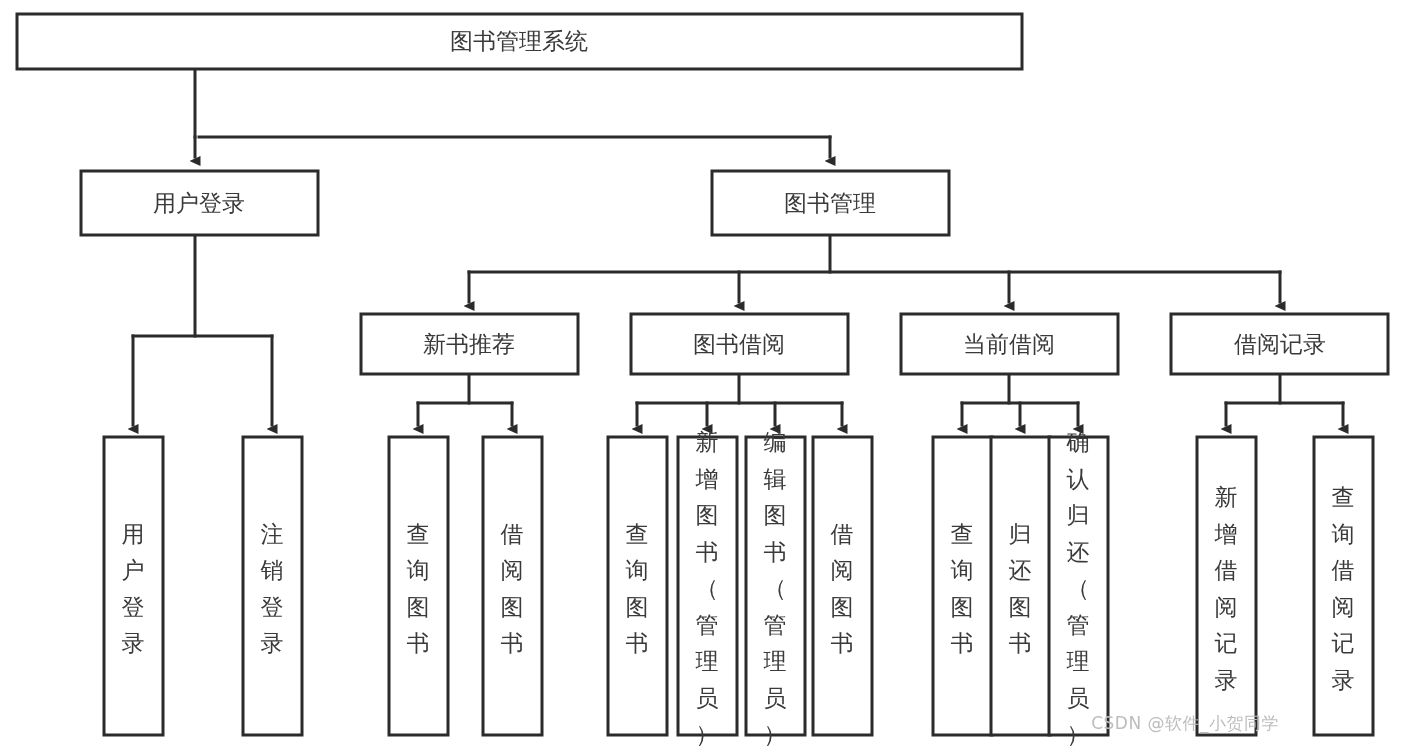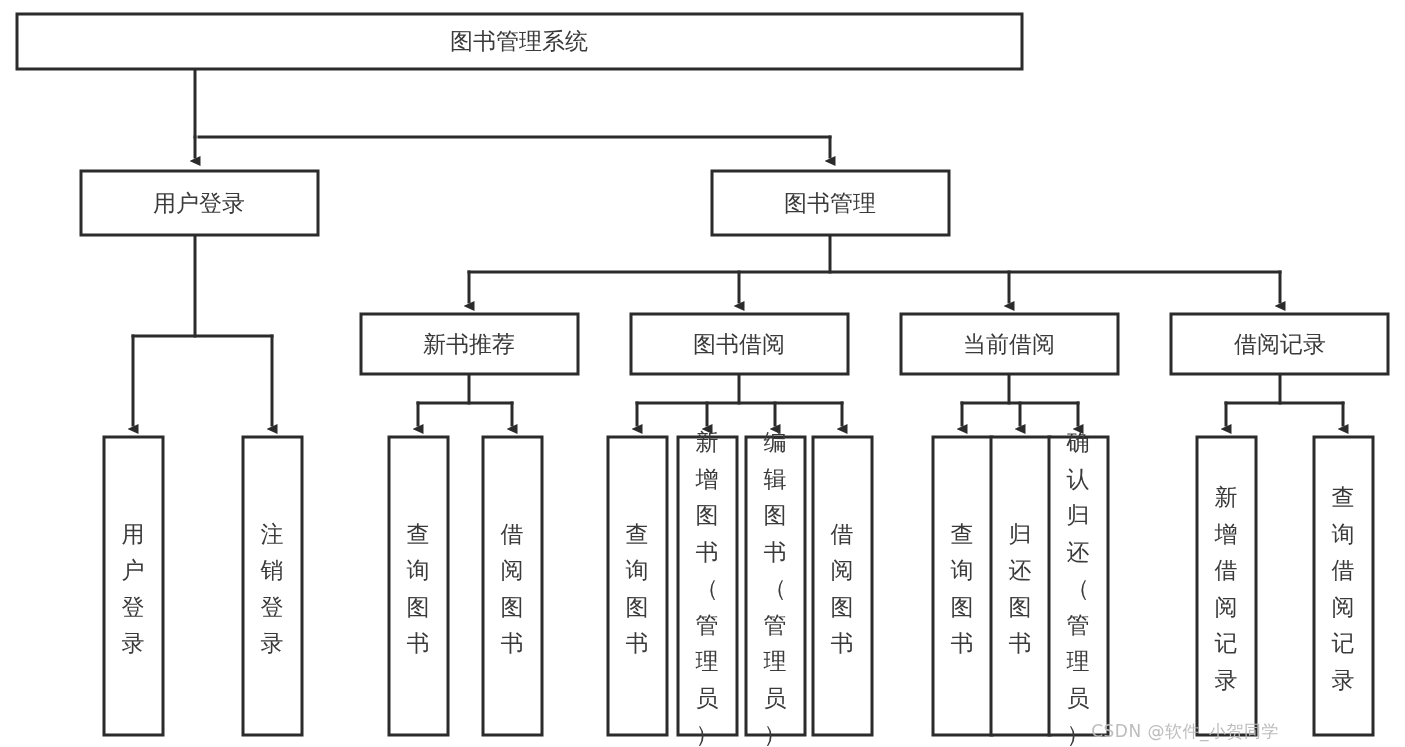--- a/index.html
+++ b/index.html
@@ -17,21 +17,21 @@
   }
   .node-label{
     fill:#3a3a3a;
     font-family:"DejaVu Sans","Liberation Sans",sans-serif;
     text-anchor:middle;
   }
   .h-label{font-size:23px;dominant-baseline:middle;}
   .v-label{font-size:23px;}
   .v-label tspan{text-anchor:middle;}
   .watermark{
-    position:absolute;right:8px;bottom:4px;
+    position:absolute;right:8px;bottom:12px;
     font-size:17px;color:#bdbdbd;
     font-family:"DejaVu Sans","Liberation Sans",sans-serif;
     letter-spacing:.5px;white-space:nowrap;
     pointer-events:none;
     text-align:right;
   }
 </style>
 </head>
 <body>
 

